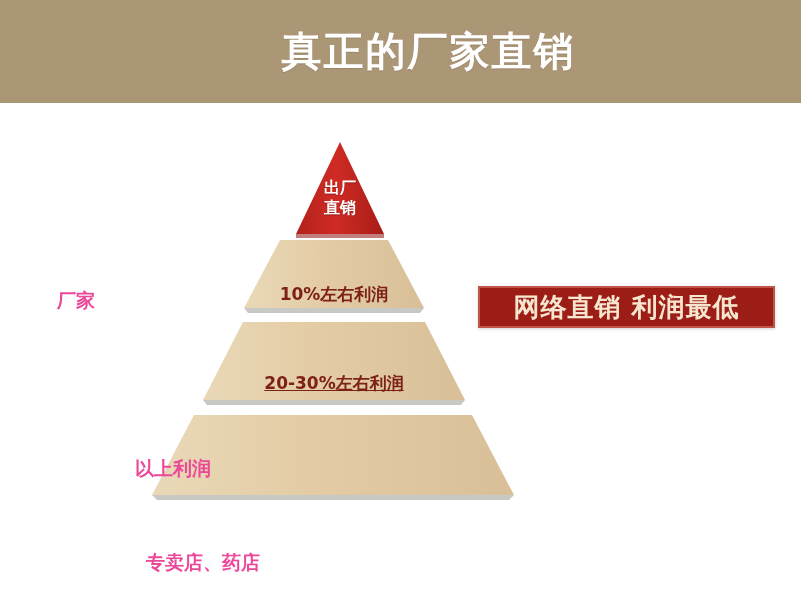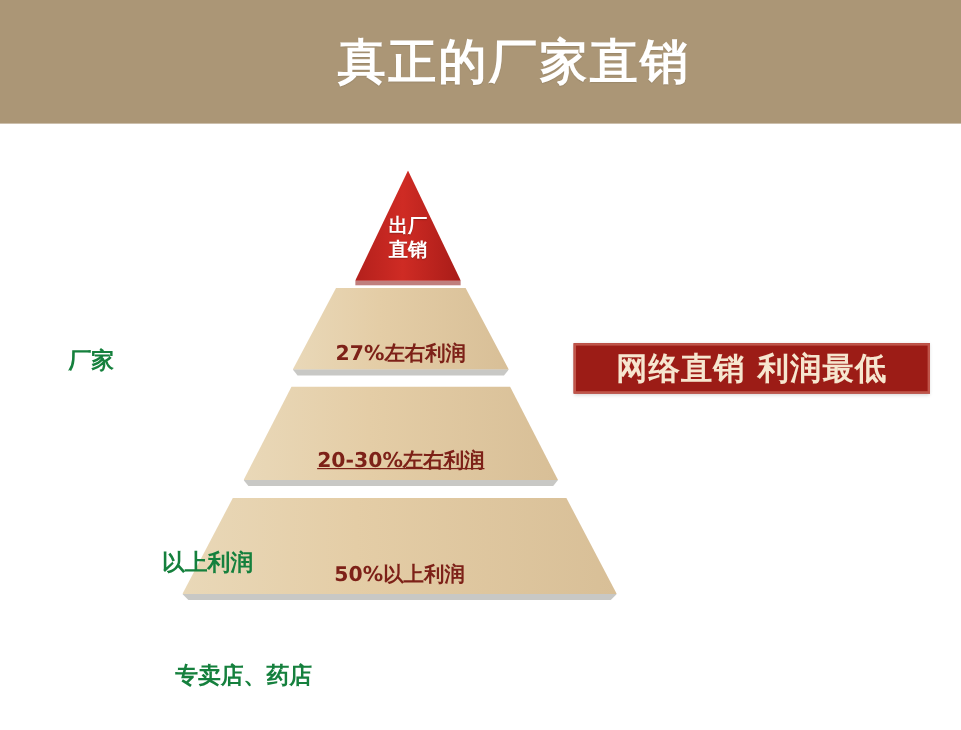--- a/index.html
+++ b/index.html
@@ -98,21 +98,21 @@
 
   #tier-3 { left: 203px; top: 219px; width: 262px; height: 84px; }
   #tier-3 .tier-text { top: 50px; text-decoration: underline; }
 
   #tier-4 { left: 152px; top: 312px; width: 362px; height: 86px; }
   #tier-4 .tier-text { top: 52px; }
 
   
   .side-label {
     position: absolute;
-    color: #15803d;
+    color: #ec4899;
     font-size: 19px;
     font-weight: bold;
     white-space: nowrap;
     text-align: right;
   }
   #label-factory     { right: 465px; top: 185px; }
   #label-tier1       { right: 390px; top: 254px; }
   #label-supplier    { right: 349px; top: 353px; }
   #label-retail      { right: 300px; top: 447px; }
 
@@ -172,21 +172,21 @@
         <defs>
           <linearGradient id="g2" x1="0" y1="0" x2="1" y2="0">
             <stop offset="0%" stop-color="#e9d8b8"></stop>
             <stop offset="40%" stop-color="#e4cda6"></stop>
             <stop offset="100%" stop-color="#d8bf97"></stop>
           </linearGradient>
         </defs>
         <polygon points="36,0 144,0 180,68 0,68" fill="url(#g2)"></polygon>
         <polygon points="0,68 180,68 176,73 4,73" fill="#9b9b96" opacity="0.55"></polygon>
       </svg>
-      <div class="tier-text">27%左右利润</div>
+      <div class="tier-text">10%左右利润</div>
     </div>
 
     <div class="tier" id="tier-3">
       <svg class="shape" viewBox="0 0 262 84" preserveAspectRatio="none">
         <defs>
           <linearGradient id="g3" x1="0" y1="0" x2="1" y2="0">
             <stop offset="0%" stop-color="#e9d8b8"></stop>
             <stop offset="40%" stop-color="#e4cda6"></stop>
             <stop offset="100%" stop-color="#d8bf97"></stop>
           </linearGradient>
@@ -202,21 +202,20 @@
         <defs>
           <linearGradient id="g4" x1="0" y1="0" x2="1" y2="0">
             <stop offset="0%" stop-color="#e9d8b8"></stop>
             <stop offset="40%" stop-color="#e4cda6"></stop>
             <stop offset="100%" stop-color="#d8bf97"></stop>
           </linearGradient>
         </defs>
         <polygon points="42,0 320,0 362,80 0,80" fill="url(#g4)"></polygon>
         <polygon points="0,80 362,80 357,85 5,85" fill="#9b9b96" opacity="0.55"></polygon>
       </svg>
-      <div class="tier-text">50%以上利润</div>
     </div>
 
     <div class="side-label" id="label-factory">厂家</div>
     <div class="side-label" id="label-supplier">以上利润</div>
     <div class="side-label" id="label-retail">专卖店、药店</div>
 
   </div>
 
   <div id="red-banner">
     <span id="red-banner-text">网络直销  利润最低</span>

